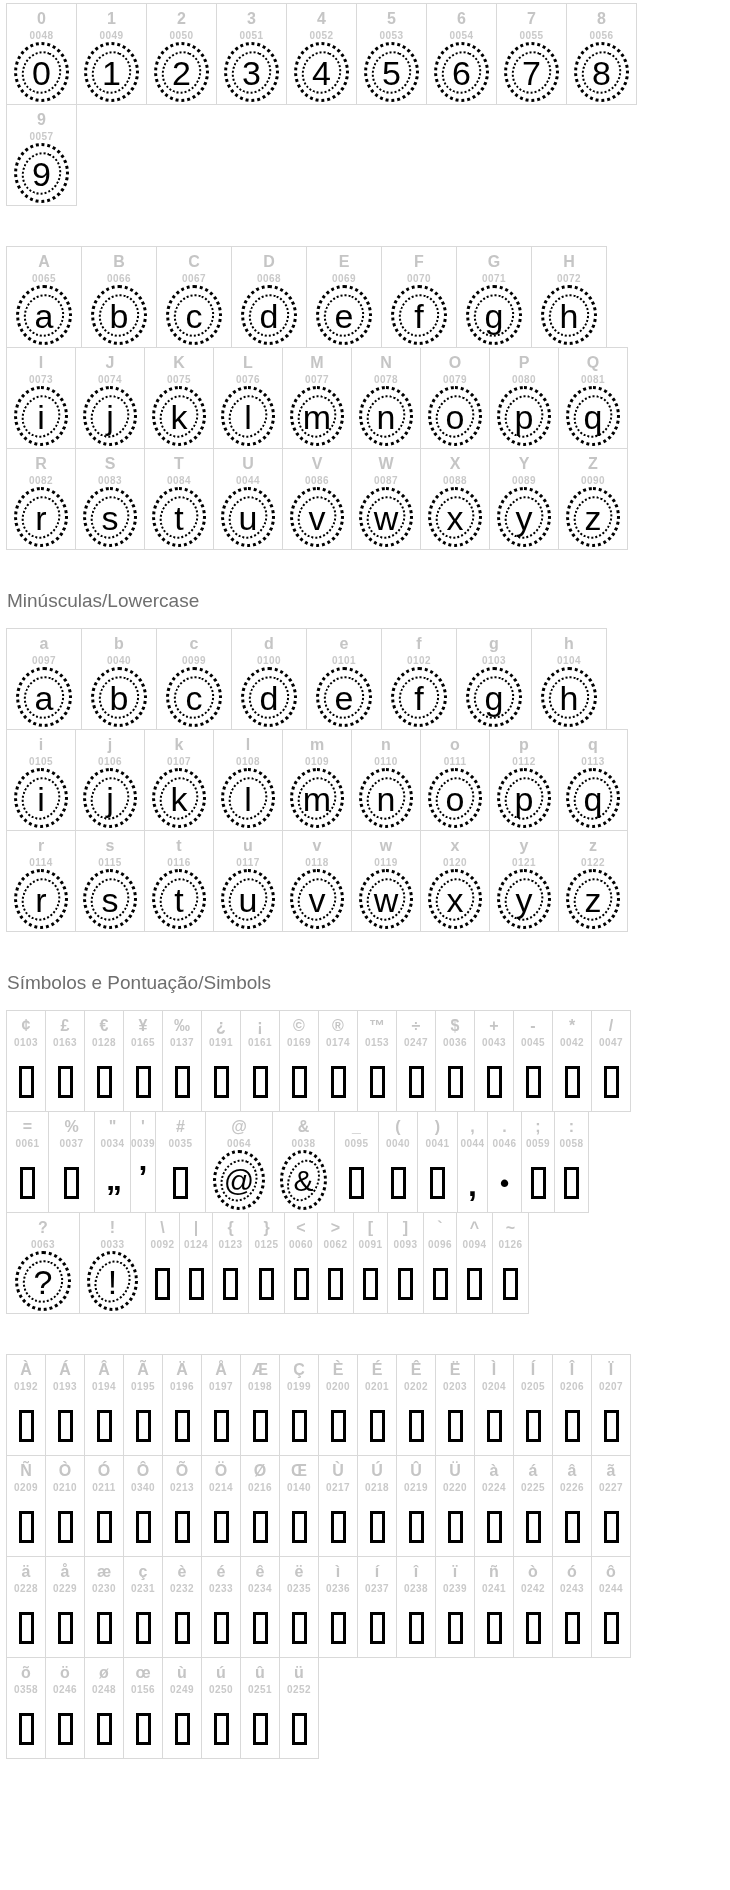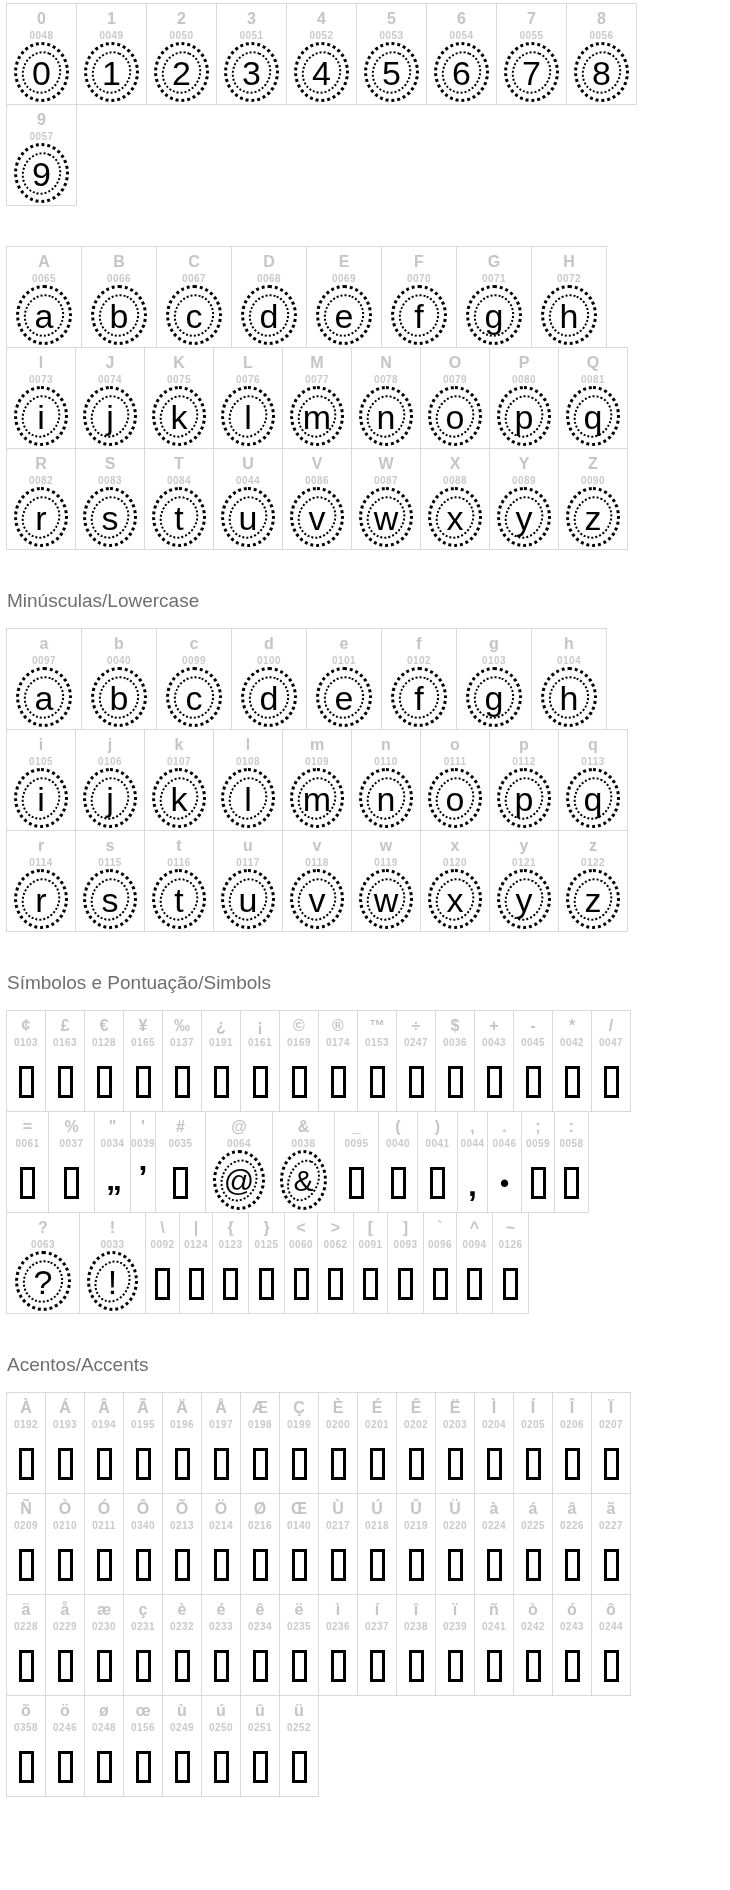--- a/index.html
+++ b/index.html
@@ -1347,21 +1347,20 @@
     <div class="glyph-area">
 
       <span class="tofu"></span>
     </div>
   </div>
 </div>
       </div>
   </div>
 
   <div class="section">
-    <h2 class="section-title">Acentos/Accents</h2>
     <div class="rows">
         <div class="grid-row">
   <div class="cell" style="width: 40px;">
     <div class="label">À</div>
     <div class="code">0192</div>
     <div class="glyph-area">
 
       <span class="tofu"></span>
     </div>
   </div>

